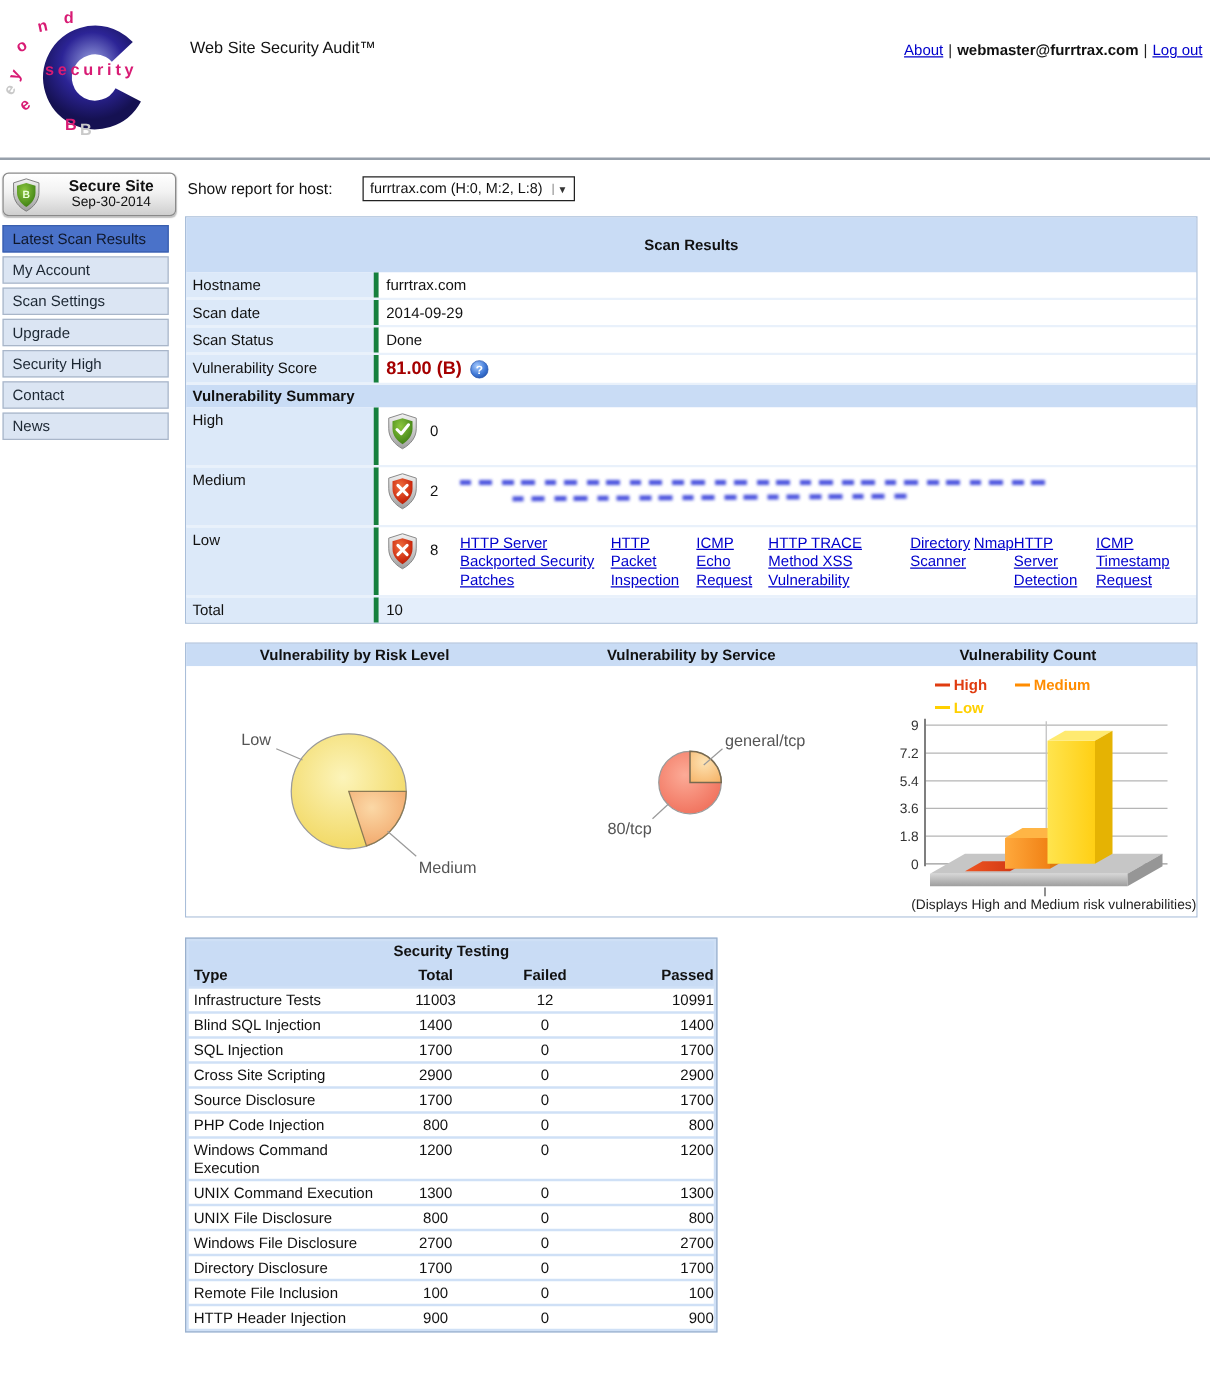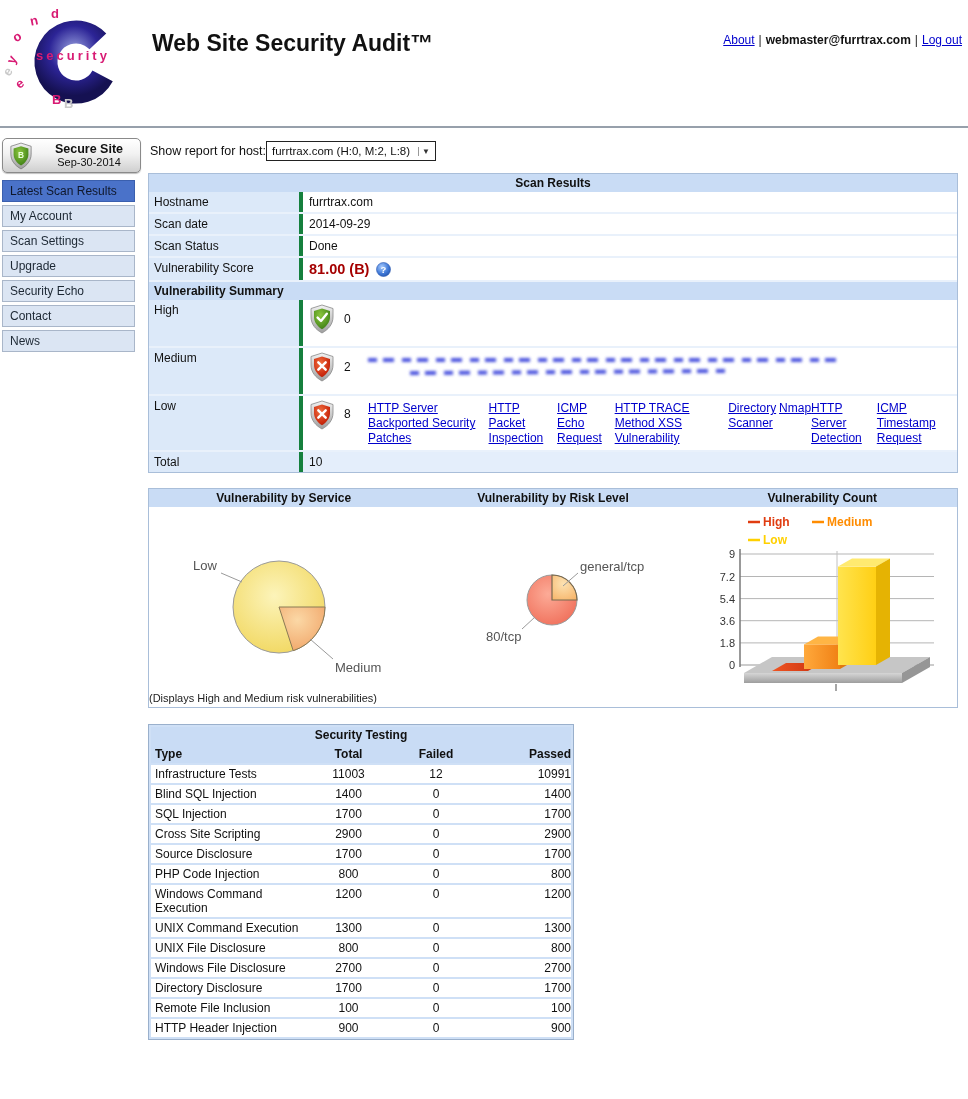--- a/index.html
+++ b/index.html
@@ -15,21 +15,21 @@
   .lgl{position:absolute;color:#d81b74;font-weight:bold;font-size:13px;}
   .lgg{position:absolute;color:#c9c9c9;font-weight:bold;font-size:13px;}
   .lg0{left:46px;top:88px;}
   .lg1{left:10px;top:72px;transform:rotate(-38deg);}
   .lg2{left:2px;top:48px;transform:rotate(-64deg);}
   .lg3{left:7px;top:25px;transform:rotate(-30deg);}
   .lg4{left:24px;top:9px;transform:rotate(-12deg);}
   .lg5{left:45px;top:2px;}
   .lgg1{left:58px;top:92px;}
   .lgg2{left:-2px;top:60px;transform:rotate(-55deg);}
-  .page-title{position:absolute;left:152px;top:30px;font-size:23px;font-weight:bold;margin:0;}
+  .page-title{position:absolute;left:152px;top:30px;font-size:13px;font-weight:normal;margin:0;}
   .top-links{position:absolute;right:6px;top:33px;font-size:12px;white-space:nowrap;}
   .top-links b{font-weight:bold;}
   .top-links .sep{margin:0 4px;color:#222;}
 
   
   .cols{position:absolute;left:2px;top:138px;width:964px;display:flex;align-items:flex-start;}
   .sidebar{width:133px;flex:0 0 133px;}
   .main{margin-left:13px;width:810px;flex:0 0 810px;}
 
   
@@ -38,28 +38,28 @@
   .seal-txt{margin-left:7px;text-align:center;flex:1;}
   .seal-title{font-weight:bold;font-size:12.5px;line-height:13px;}
   .seal-date{font-size:11px;line-height:12px;}
   .menu{margin-top:7px;}
   .menu-item{background:#dbe5f3;border:1px solid #a9b6c9;color:#1c2733;padding:3px 7px;margin-bottom:3px;
     font-size:12px;cursor:pointer;}
   .menu-item.selected{background:#4a72c9;border-color:#3a5fae;color:#0f172a;}
 
   
   .host-row{display:flex;align-items:center;margin:3px 0 12px 2px;}
-  .host-label{font-size:12.5px;margin-right:0;}
+  .host-label{font-size:12.5px;margin-right:24px;}
   .host-select{display:inline-flex;align-items:center;border:1px solid #222;background:#fff;padding:1px 2px 1px 5px;
     font-size:11.5px;cursor:pointer;height:16px;}
   .dd-arrow{font-size:8px;color:#333;border-left:1px solid #999;padding:0 3px;margin-left:8px;}
 
   
   .sr{border:1px solid #a9bed9;background:#fff;}
-  .bar-title{background:#c9dcf5;font-weight:bold;text-align:center;padding:2px 4px;font-size:12px;}
+  .bar-title{background:#c9dcf5;font-weight:bold;text-align:center;padding:15px 4px;font-size:12px;}
   .bar-sub{background:#c9dcf5;font-weight:bold;text-align:left;padding:2px 5px;font-size:12px;}
   .sr-row{display:flex;border-bottom:2px solid #e9f1fb;}
   .sr-row:last-child{border-bottom:none;}
   .sr-lbl{flex:0 0 140px;background:#dce9f9;padding:3px 5px;border-right:4px solid #15803d;}
   .sr-val{flex:1;background:#fff;padding:3px 6px;display:flex;align-items:center;}
   .sr-row.total .sr-lbl{background:#dce9f9;}
   .sr-row.total .sr-val{background:#e4eefb;}
   .score{color:#a50000;font-weight:bold;font-size:14.5px;margin-right:7px;}
   .sum-val{align-items:flex-start;padding:4px 6px;}
   .icnt{display:flex;align-items:center;min-height:30px;}
@@ -71,21 +71,21 @@
     filter:blur(1.4px);opacity:.85;}
   .rl1{width:470px;}
   .rl2{width:320px;margin:8px 0 0 42px;transform:rotate(-.4deg);}
 
   
   .charts{margin-top:15px;border:1px solid #a9bed9;}
   .charts-hdr{display:flex;background:#c9dcf5;}
   .charts-hdr div{flex:1;text-align:center;font-weight:bold;padding:2px 0;font-size:12px;}
   .charts-body{position:relative;display:flex;height:200px;background:#fff;}
   .chart-cell{flex:1;position:relative;}
-  .charts-caption{position:absolute;left:0;right:0;bottom:3px;text-align:left;font-size:11px;color:#222;}
+  .charts-caption{position:absolute;left:0;right:0;bottom:3px;text-align:right;font-size:11px;color:#222;}
 
   
   .st{margin-top:16px;width:420px;border:1px solid #9ab0cc;background:#cfe0f6;padding:2px;}
   .st-title{background:#c9dcf5;font-weight:bold;text-align:center;padding:1px 0 3px;font-size:12px;}
   .st-hdr{display:flex;background:#c9dcf5;font-weight:bold;padding:2px 0;}
   .st-row{display:flex;background:#fff;margin-top:2px;padding:2px 0;}
   .c-type{flex:1;padding-left:4px;}
   .c-tests{flex:0 0 95px;text-align:center;}
   .c-failed{flex:0 0 80px;text-align:center;}
   .c-passed{flex:0 0 95px;text-align:right;}
@@ -193,21 +193,21 @@
         <div class="seal-txt">
           <div class="seal-title">Secure Site</div>
           <div class="seal-date">Sep-30-2014</div>
         </div>
       </div>
       <div class="menu">
         <div class="menu-item selected">Latest Scan Results</div>
         <div class="menu-item">My Account</div>
         <div class="menu-item">Scan Settings</div>
         <div class="menu-item">Upgrade</div>
-        <div class="menu-item">Security Echo</div>
+        <div class="menu-item">Security High</div>
         <div class="menu-item">Contact</div>
         <div class="menu-item">News</div>
       </div>
     </div>
 
     <div class="main">
 
       <div class="host-row">
         <span class="host-label">Show report for host:</span>
         <span class="host-select">
@@ -301,22 +301,22 @@
         </div>
 
         <div class="sr-row total">
           <div class="sr-lbl">Total</div>
           <div class="sr-val">10</div>
         </div>
       </div>
 
       <div class="charts">
         <div class="charts-hdr">
+          <div>Vulnerability by Risk Level</div>
           <div>Vulnerability by Service</div>
-          <div>Vulnerability by Risk Level</div>
           <div>Vulnerability Count</div>
         </div>
         <div class="charts-body">
 
           <div class="chart-cell">
             <svg width="268" height="200" viewBox="0 0 268 200">
               <circle cx="130" cy="100" r="46" fill="url(#pieYel)" stroke="#9a9a9a" stroke-width="1"></circle>
               <path d="M130 100 L176 100 A46 46 0 0 1 144.2 143.7 Z" fill="url(#pieOrg)" stroke="#8a7a55" stroke-width="1"></path>
               <line x1="72" y1="66" x2="93" y2="75" stroke="#9a9a9a" stroke-width="1"></line>
               <text x="44" y="63" font-size="13" fill="#555">Low</text>

